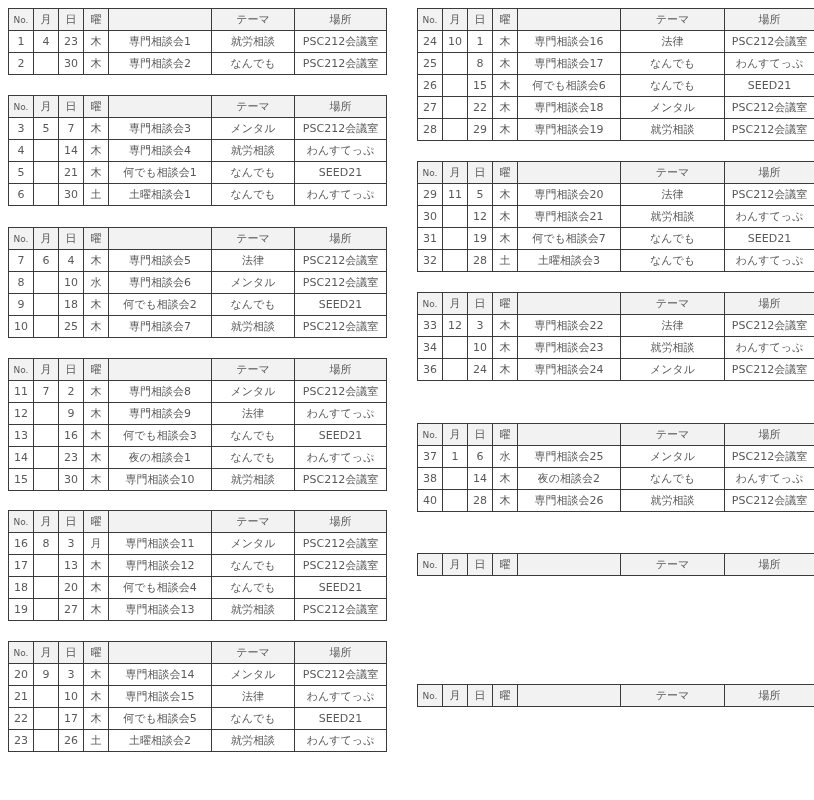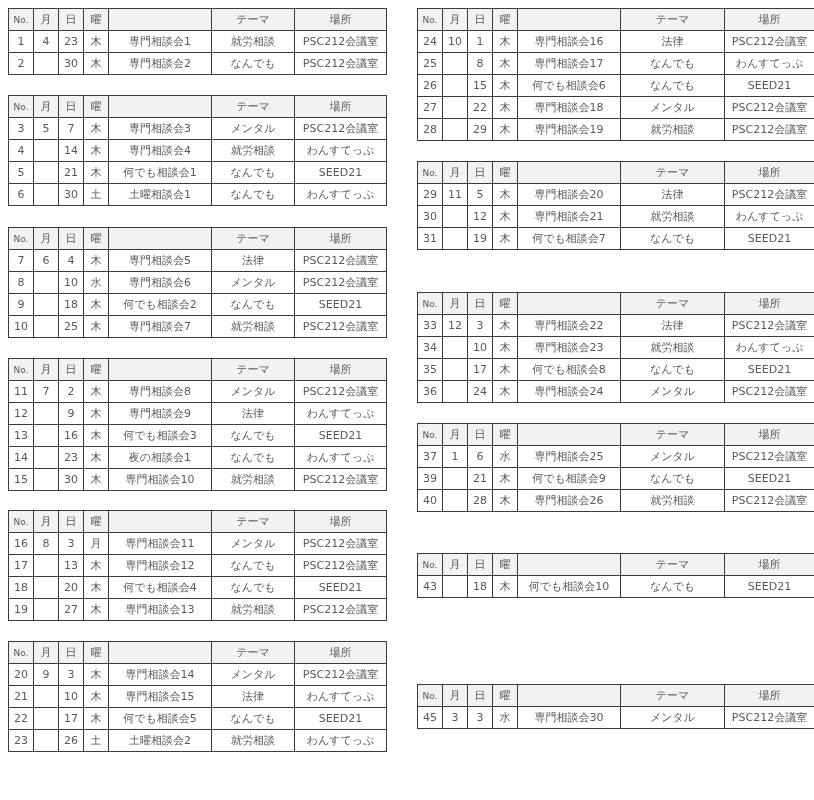--- a/index.html
+++ b/index.html
@@ -496,20 +496,29 @@
   </tr>
         <tr>
     <td>31</td>
     <td></td>
     <td>19</td>
     <td>木</td>
     <td class="name-bold">何でも相談会7</td>
     <td>なんでも</td>
     <td class="place-seed">SEED21</td>
   </tr>
+        <tr>
+    <td>32</td>
+    <td></td>
+    <td>28</td>
+    <td>土</td>
+    <td class="name-blue">土曜相談会3</td>
+    <td>なんでも</td>
+    <td>わんすてっぷ</td>
+  </tr>
       </tbody>
   </table>
     <table class="sched" style="top: 292px;">
     <colgroup>
       <col class="c-no">
         <col class="c-m">
         <col class="c-d">
         <col class="c-w">
         <col class="c-name">
         <col class="c-theme">
@@ -537,29 +546,20 @@
     <td class="place-psc">PSC212会議室</td>
   </tr>
         <tr>
     <td>34</td>
     <td></td>
     <td>10</td>
     <td>木</td>
     <td class="name-normal">専門相談会23</td>
     <td>就労相談</td>
     <td>わんすてっぷ</td>
-  </tr>
-        <tr>
-    <td>35</td>
-    <td></td>
-    <td>17</td>
-    <td>木</td>
-    <td class="name-bold">何でも相談会8</td>
-    <td>なんでも</td>
-    <td class="place-seed">SEED21</td>
   </tr>
         <tr>
     <td>36</td>
     <td></td>
     <td>24</td>
     <td>木</td>
     <td class="name-normal">専門相談会24</td>
     <td>メンタル</td>
     <td class="place-psc">PSC212会議室</td>
   </tr>
@@ -590,27 +590,27 @@
         <tr>
     <td>37</td>
     <td>1</td>
     <td>6</td>
     <td>水</td>
     <td class="name-normal">専門相談会25</td>
     <td>メンタル</td>
     <td class="place-psc">PSC212会議室</td>
   </tr>
         <tr>
-    <td>39</td>
-    <td></td>
-    <td>21</td>
-    <td>木</td>
-    <td class="name-bold">何でも相談会9</td>
-    <td>なんでも</td>
-    <td class="place-seed">SEED21</td>
+    <td>38</td>
+    <td></td>
+    <td>14</td>
+    <td>木</td>
+    <td class="name-red">夜の相談会2</td>
+    <td>なんでも</td>
+    <td>わんすてっぷ</td>
   </tr>
         <tr>
     <td>40</td>
     <td></td>
     <td>28</td>
     <td>木</td>
     <td class="name-normal">専門相談会26</td>
     <td>就労相談</td>
     <td class="place-psc">PSC212会議室</td>
   </tr>
@@ -631,29 +631,20 @@
         <th class="no">No.</th>
         <th>月</th>
         <th>日</th>
         <th>曜</th>
         <th></th>
         <th>テーマ</th>
         <th>場所</th>
       </tr>
     </thead>
     <tbody>
-        <tr>
-    <td>43</td>
-    <td></td>
-    <td>18</td>
-    <td>木</td>
-    <td class="name-bold">何でも相談会10</td>
-    <td>なんでも</td>
-    <td class="place-seed">SEED21</td>
-  </tr>
       </tbody>
   </table>
     <table class="sched" style="top: 684px;">
     <colgroup>
       <col class="c-no">
         <col class="c-m">
         <col class="c-d">
         <col class="c-w">
         <col class="c-name">
         <col class="c-theme">
@@ -664,24 +655,15 @@
         <th class="no">No.</th>
         <th>月</th>
         <th>日</th>
         <th>曜</th>
         <th></th>
         <th>テーマ</th>
         <th>場所</th>
       </tr>
     </thead>
     <tbody>
-        <tr>
-    <td>45</td>
-    <td>3</td>
-    <td>3</td>
-    <td>水</td>
-    <td class="name-normal">専門相談会30</td>
-    <td>メンタル</td>
-    <td class="place-psc">PSC212会議室</td>
-  </tr>
       </tbody>
   </table>
   </div>
 
 </body></html>

